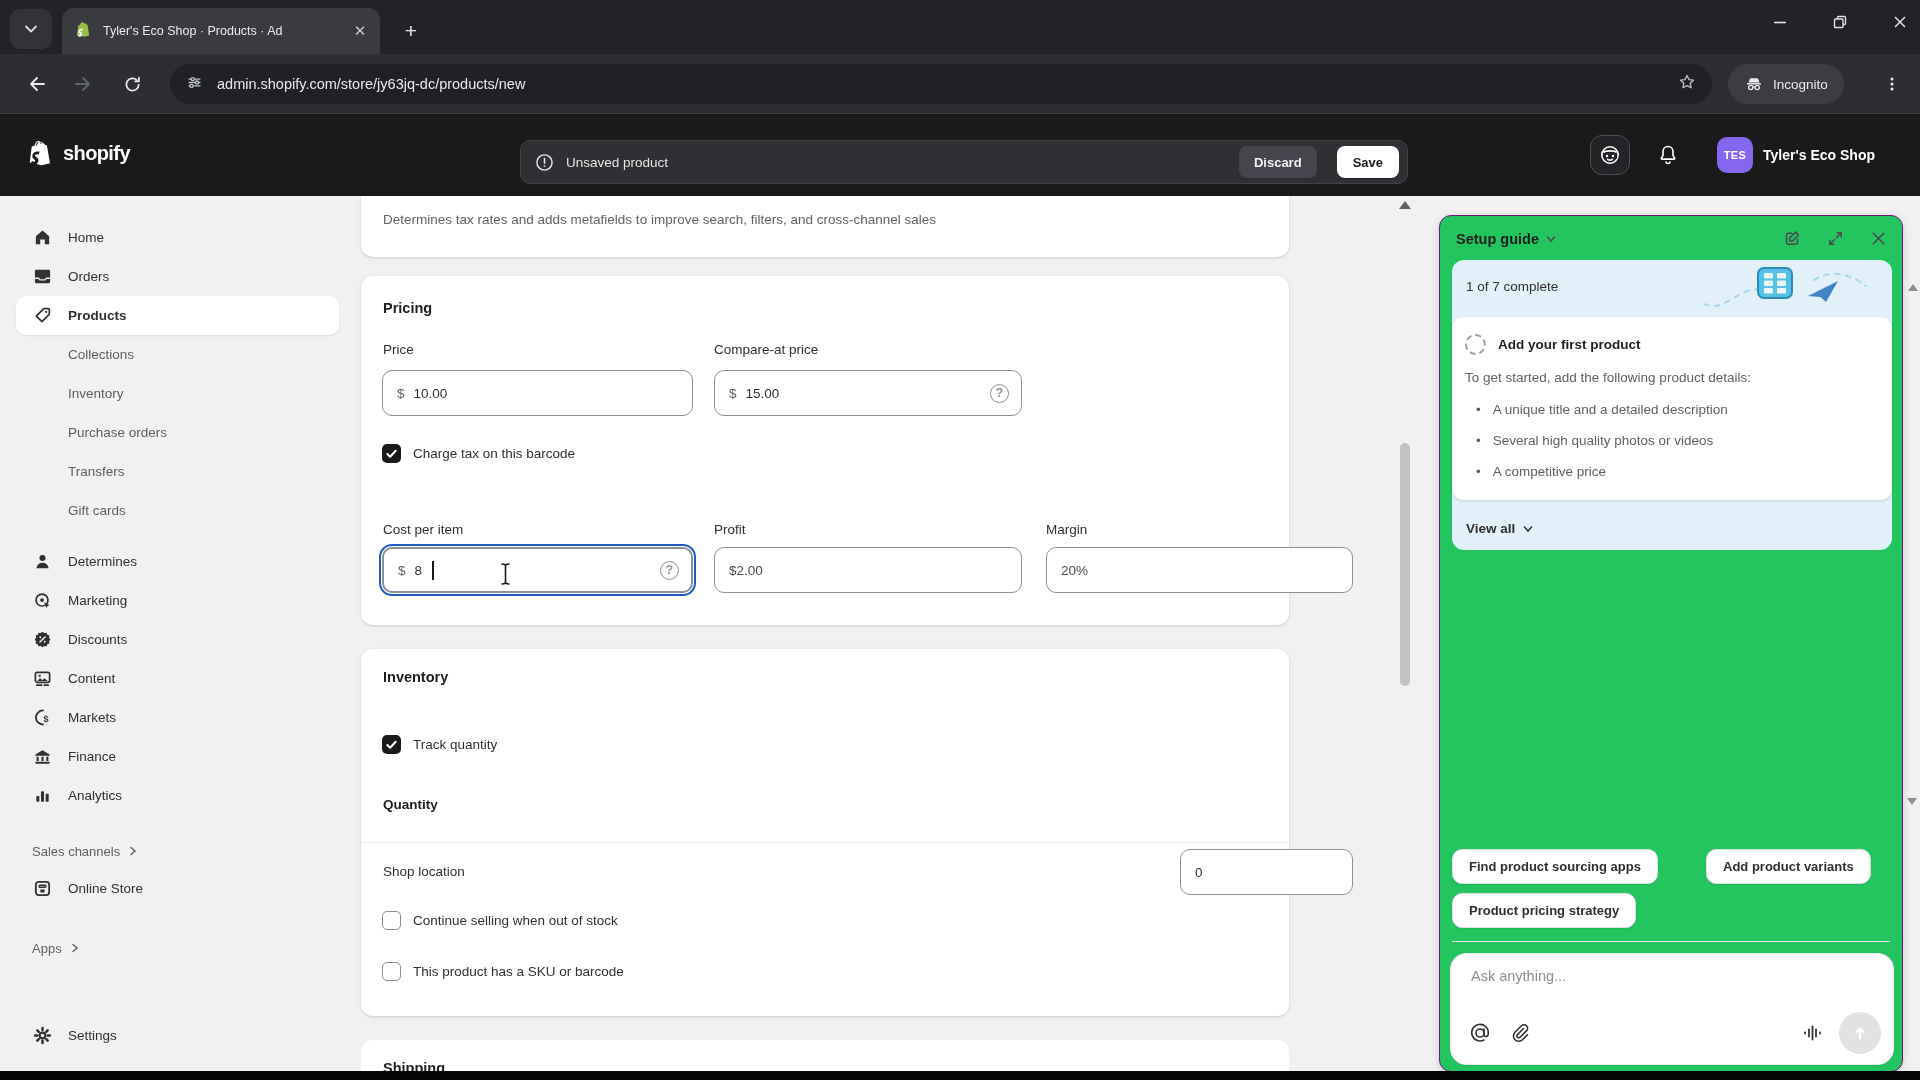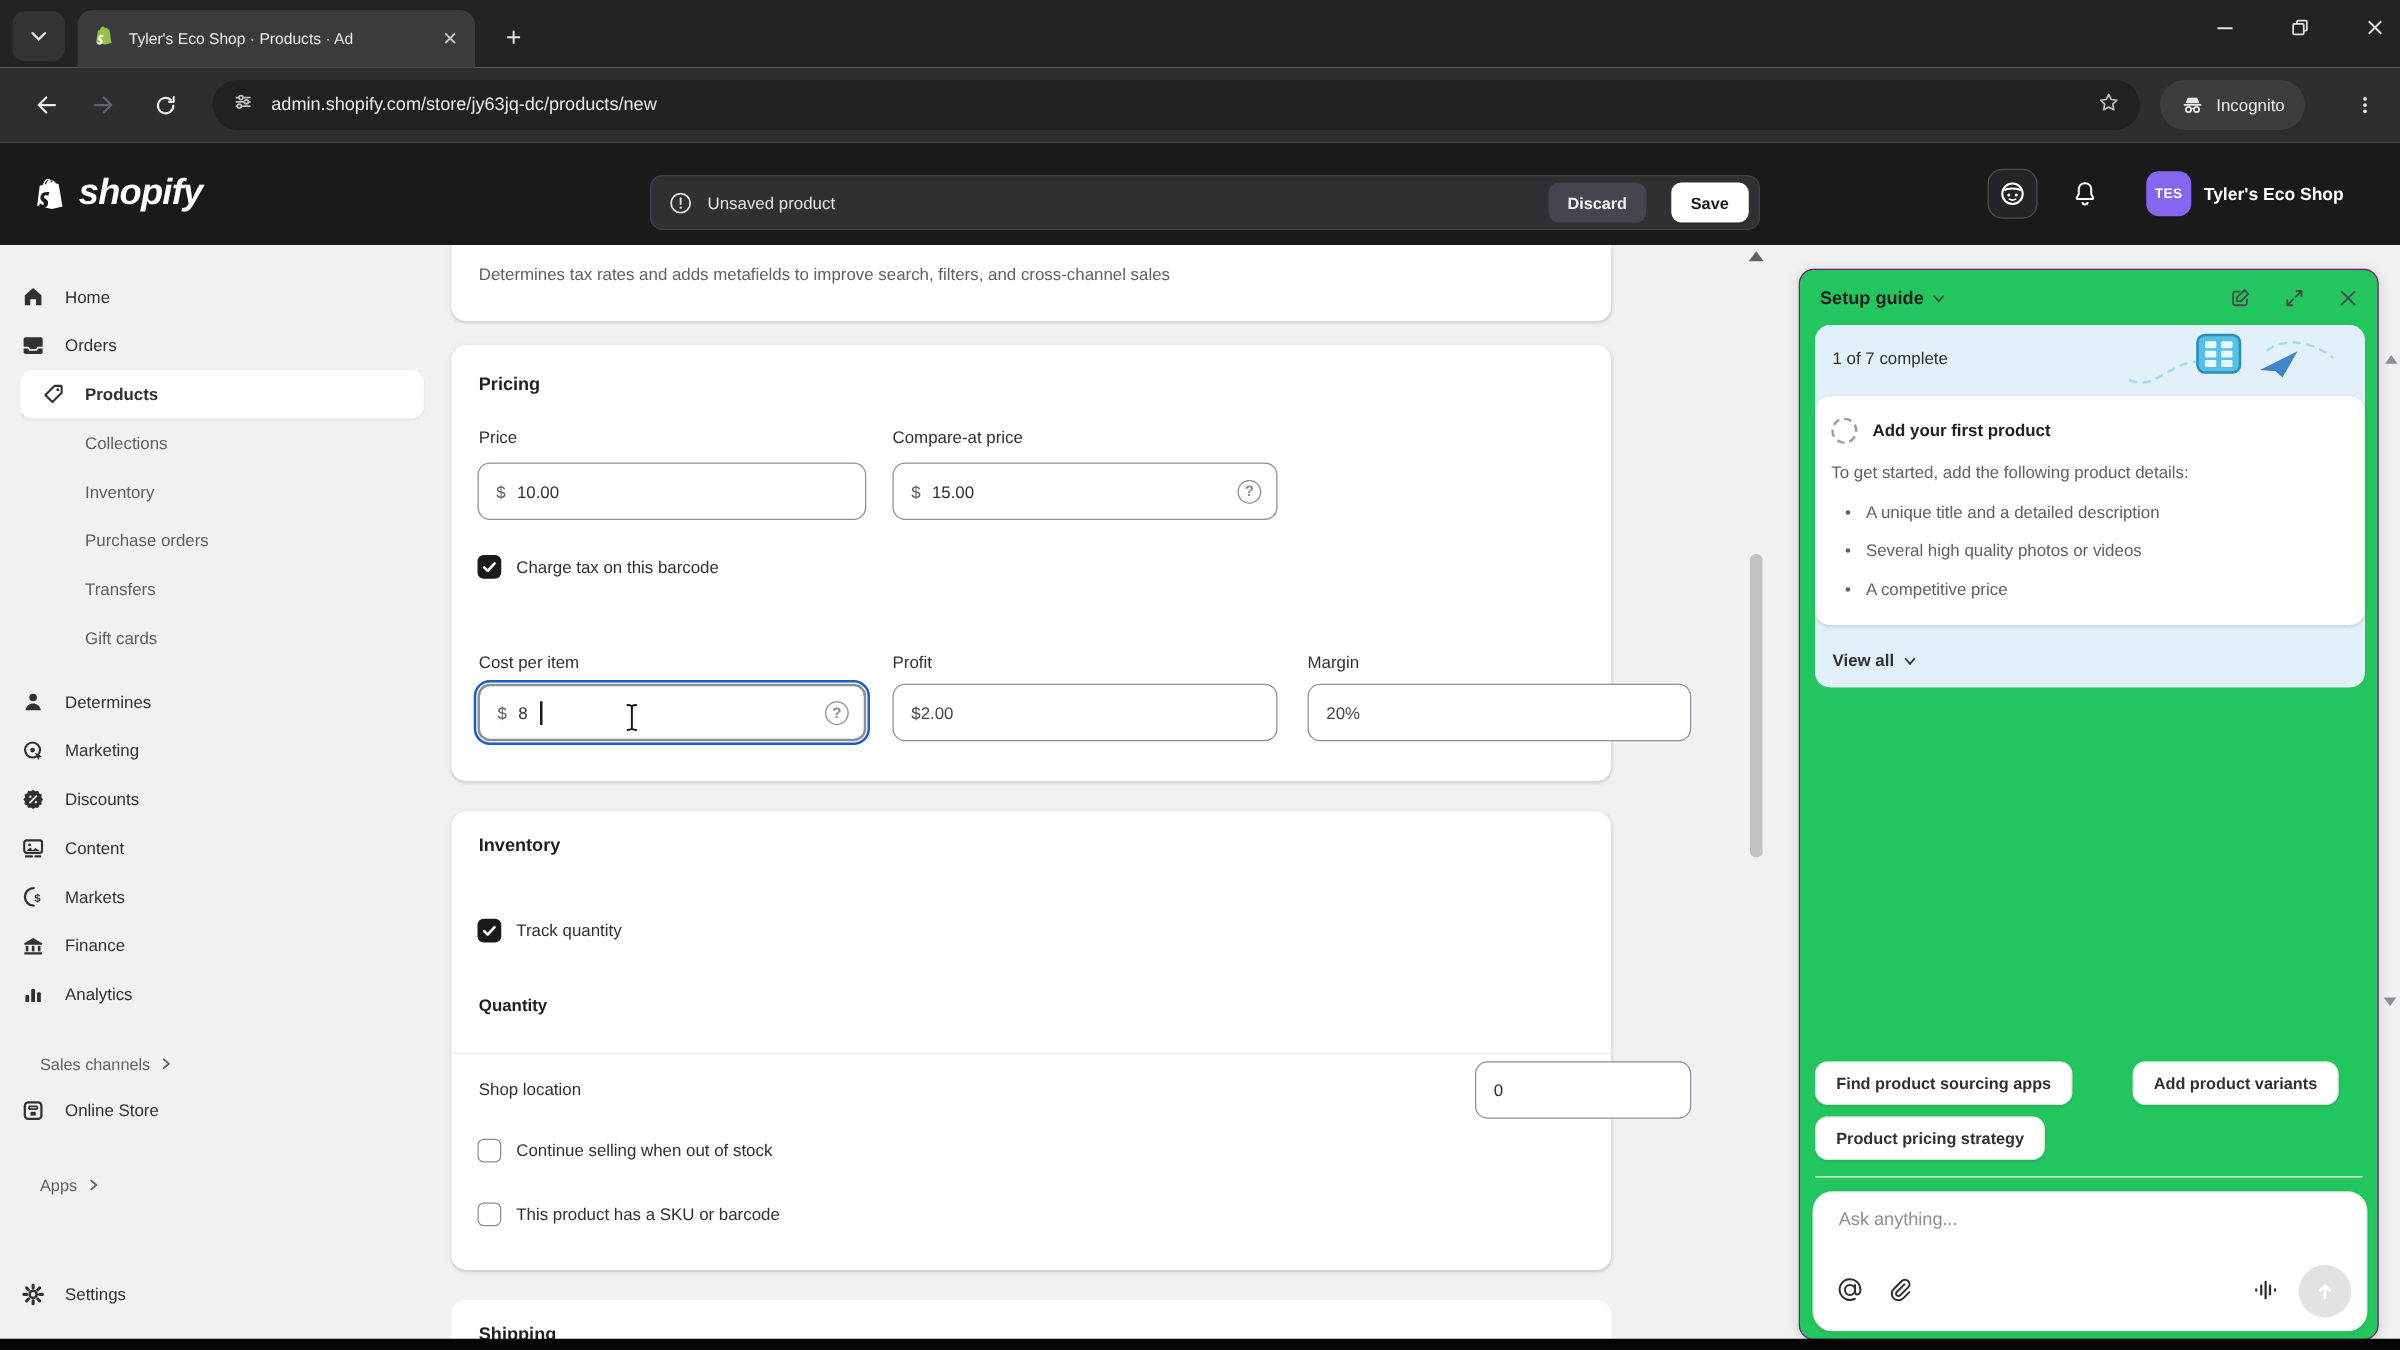--- a/index.html
+++ b/index.html
@@ -20,34 +20,34 @@
   .toolbar { position:absolute; left:0; top:54px; width:1920px; height:60px; background:#2d2e31; border-bottom:1px solid #3a3b3e; }
   .nav-btn { position:absolute; top:70px; width:28px; height:28px; display:flex; align-items:center; justify-content:center; }
   .urlbar { position:absolute; left:170px; top:64px; width:1542px; height:40px; background:#202124; border-radius:20px; display:flex; align-items:center; padding:0 16px; gap:14px; }
   .url-text { color:#e8eaed; font-size:14.5px; flex:1; white-space:nowrap; overflow:hidden; }
   .incog-chip { position:absolute; left:1728px; top:64px; height:40px; padding:0 16px; border-radius:20px; background:#3c3d41; display:flex; align-items:center; gap:9px; color:#e8eaed; font-size:13.5px; }
   .menu-dots { position:absolute; left:1878px; top:70px; width:28px; height:28px; display:flex; align-items:center; justify-content:center; }
 
   
   .topbar { position:absolute; left:0; top:114px; width:1920px; height:82px; background:#1a1a1a; }
   .logo { position:absolute; left:28px; top:24px; display:flex; align-items:center; gap:7px; }
-  .logo-text { color:#fff; font-size:29px; font-weight:800; letter-spacing:-0.6px;font-style:italic; }
+  .logo-text { color:#fff; font-size:20px; font-weight:800; letter-spacing:-0.6px; }
   .status-pill { position:absolute; left:520px; top:26px; width:888px; height:44px; background:#303034; border:1px solid #414147; border-radius:10px; display:flex; align-items:center; padding:0 8px 0 14px; gap:12px; }
   .status-text { color:#e3e3e3; font-size:13.5px; flex:1; }
   .btn-discard { height:32px; padding:0 15px; border-radius:8px; background:#45454d; color:#f1f1f1; font-size:13px; font-weight:600; display:flex; align-items:center; margin-right:8px; }
   .btn-save { height:32px; padding:0 16px; border-radius:8px; background:#ffffff; color:#1a1a1a; font-size:13px; font-weight:600; display:flex; align-items:center; box-shadow:0 1px 0 rgba(0,0,0,.3); }
   .sidekick { position:absolute; left:1590px; top:21px; width:40px; height:40px; border-radius:12px; background:#242428; border:1px solid #4d4d52; display:flex; align-items:center; justify-content:center; }
   .bell { position:absolute; left:1656px; top:29px; }
   .shop-chip { position:absolute; left:1717px; top:23px; display:flex; align-items:center; gap:10px; }
   .avatar { width:36px; height:36px; border-radius:10px; background:#8566ef; color:#fff; font-size:11px; font-weight:700; display:flex; align-items:center; justify-content:center; letter-spacing:.3px; }
   .shop-name { color:#fff; font-size:14px; font-weight:650; }
 
   
   .sidebar { position:absolute; left:0; top:196px; width:355px; bottom:9px; padding-top:22px; }
-  .nav-item { display:flex; align-items:center; height:39px; padding-left:16px; gap:16px; font-size:13.5px; color:#303030; font-weight:500; }
+  .nav-item { display:flex; align-items:center; height:39px; padding-left:32px; gap:16px; font-size:13.5px; color:#303030; font-weight:500; }
   .nav-item .nicon { width:20px; height:20px; display:flex; align-items:center; justify-content:center; color:#2f3133; flex:0 0 20px; }
   .nav-item.active { background:#fff; border-radius:10px; margin:0 16px; padding-left:16px; font-weight:700; box-shadow:0 1px 2px rgba(0,0,0,.08); }
   .nav-item.sub { padding-left:68px; color:#5c5f62; }
   .nav-gap { height:12px; }
   .nav-header { display:flex; align-items:center; height:36px; padding-left:32px; gap:8px; color:#616161; font-size:13px; font-weight:500; }
   .settings-row { position:absolute; left:0; bottom:16px; width:100%; }
 
   
   .card { position:absolute; left:361px; width:928px; background:#fff; border-radius:12px; box-shadow:0 1px 2px rgba(31,33,36,.14), 0 1px 6px rgba(31,33,36,.05); }
   .card-cut-top { border-radius:0 0 12px 12px; }

